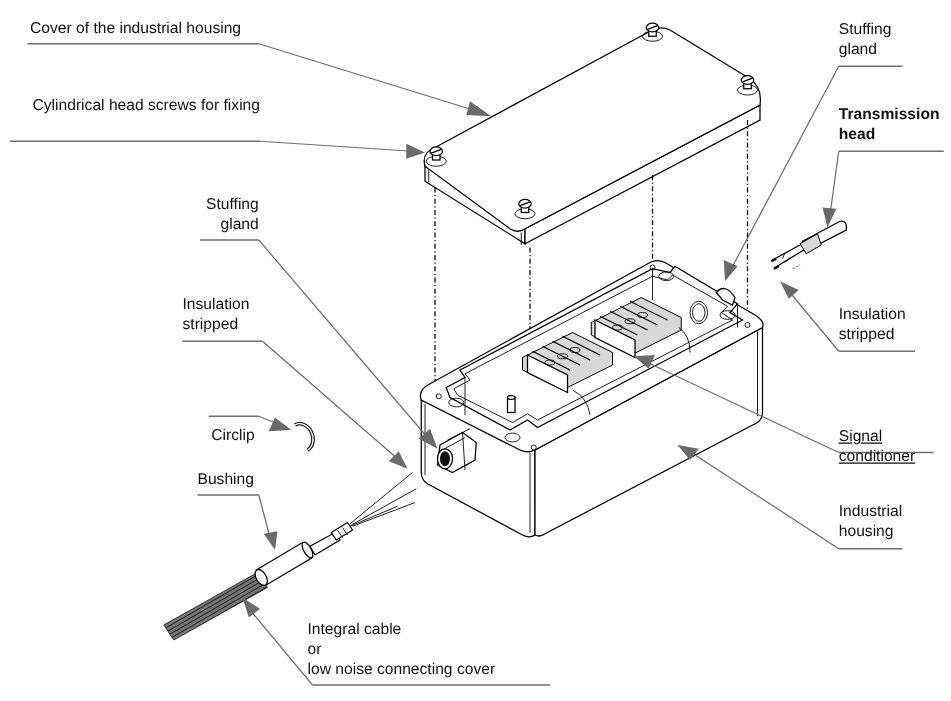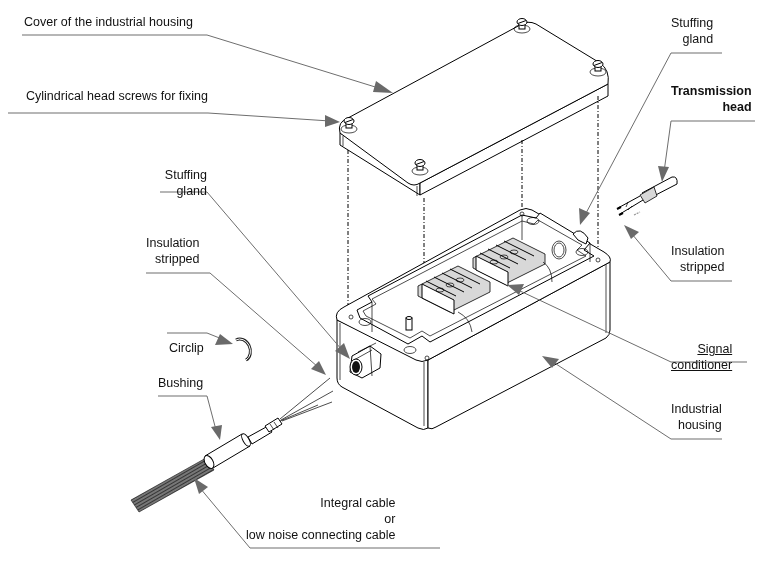--- a/index.html
+++ b/index.html
@@ -1,21 +1,21 @@
 <!DOCTYPE html>
 <html><head>
 <meta charset="utf-8">
 <style>
   html, body { margin: 0; padding: 0; background: #ffffff; }
   body { width: 761px; height: 561px; position: relative; overflow: hidden;
          font-family: "Liberation Sans", sans-serif; color: #000; }
   #drawing { position: absolute; left: 0; top: 0; width: 761px; height: 561px; }
-  .lbl { position: absolute; font-size: 12.5px; line-height: 16px; color: #111; white-space: nowrap; text-align: right; }
+  .lbl { position: absolute; font-size: 12.5px; line-height: 16px; color: #111; white-space: nowrap; }
   .lbl span { display: block; }
-  .right { text-align: right; margin-top: 12px; }
+  .right { text-align: right; }
   .ln { stroke: #000; stroke-width: 1; fill: none; }
   .lnw { stroke: #000; stroke-width: 1; fill: #fff; }
   .thin { stroke: #000; stroke-width: 0.7; fill: none; }
   .dash { stroke: #000; stroke-width: 1; stroke-dasharray: 4 2 1 2; fill: none; }
   .leader { stroke: #6e6e6e; stroke-width: 1; fill: none; }
   .uline { stroke: #6e6e6e; stroke-width: 1.2; }
   .arrow { fill: #6a6a6a; stroke: none; }
   .grey { fill: #d8d8d8; stroke: #000; stroke-width: 0.8; }
 </style>
 </head>
@@ -272,14 +272,14 @@
   <span>Signal</span>
   <span>conditioner</span>
 </div>
 <div class="lbl" style="left:671px; top:401px;">
   <span>Industrial</span>
   <span>housing</span>
 </div>
 <div class="lbl" style="left:246px; top:495px;">
   <span>Integral cable</span>
   <span>or</span>
-  <span>low noise connecting cable</span>
+  <span>low noise connecting cover</span>
 </div>
 
 </body></html>

